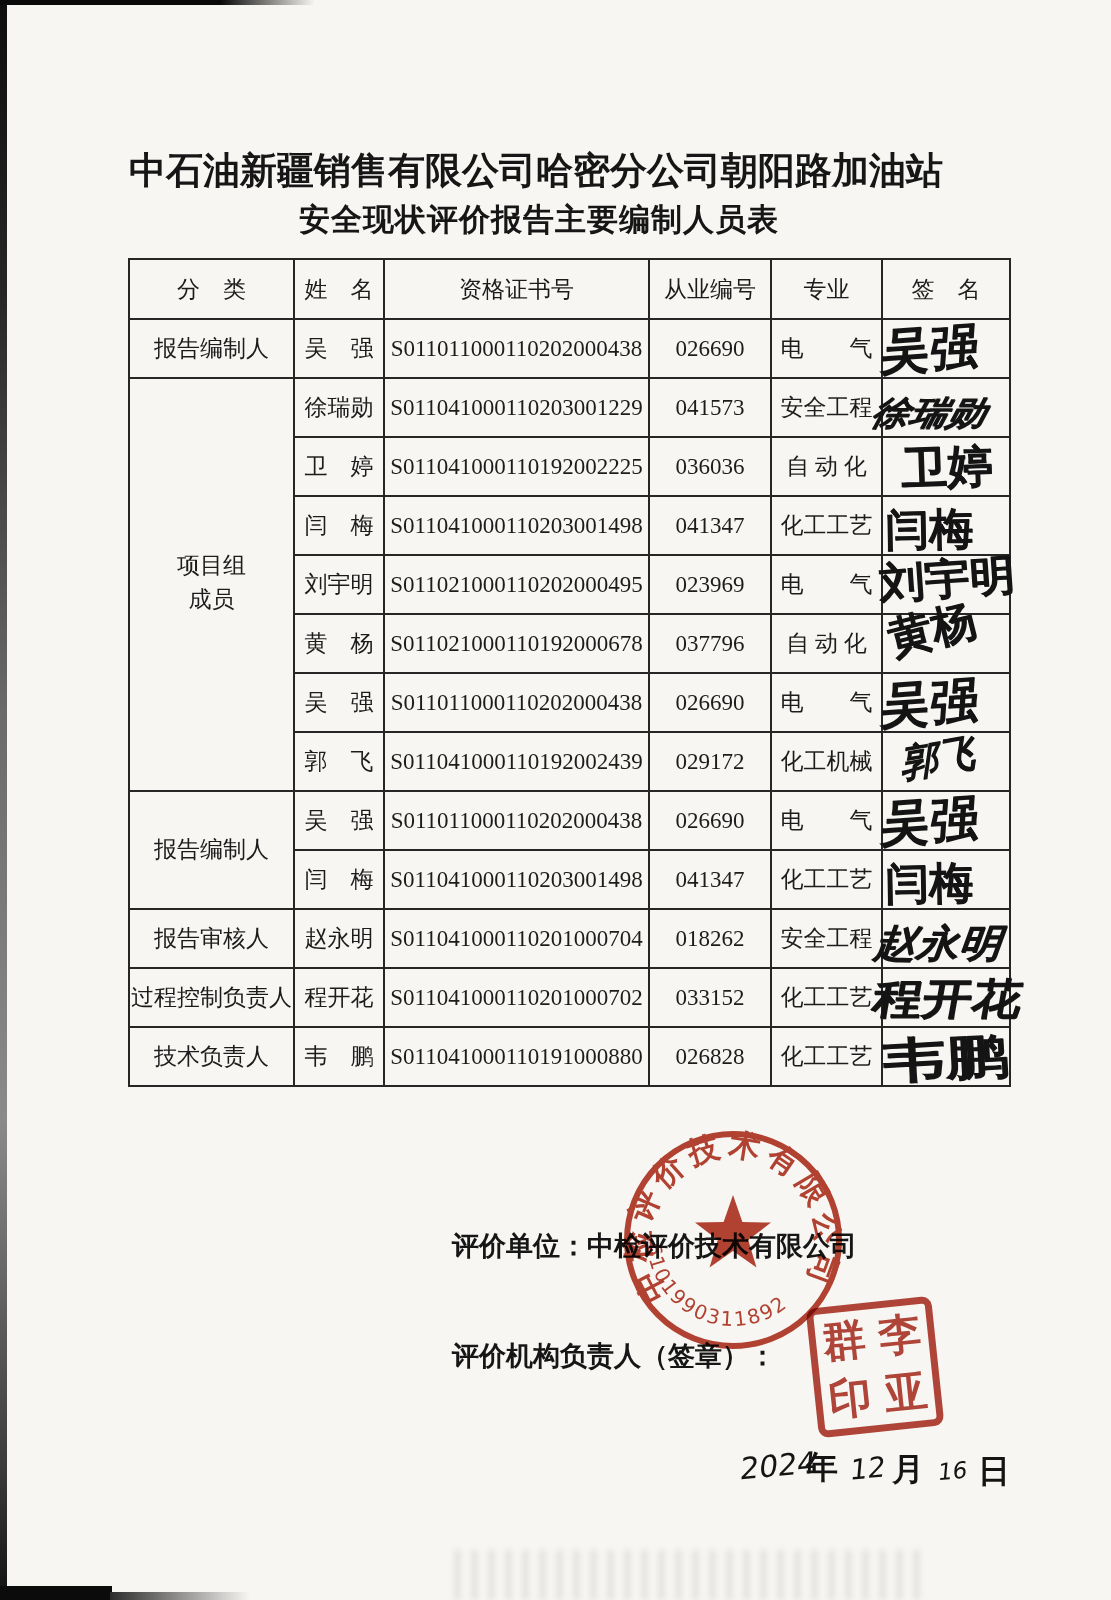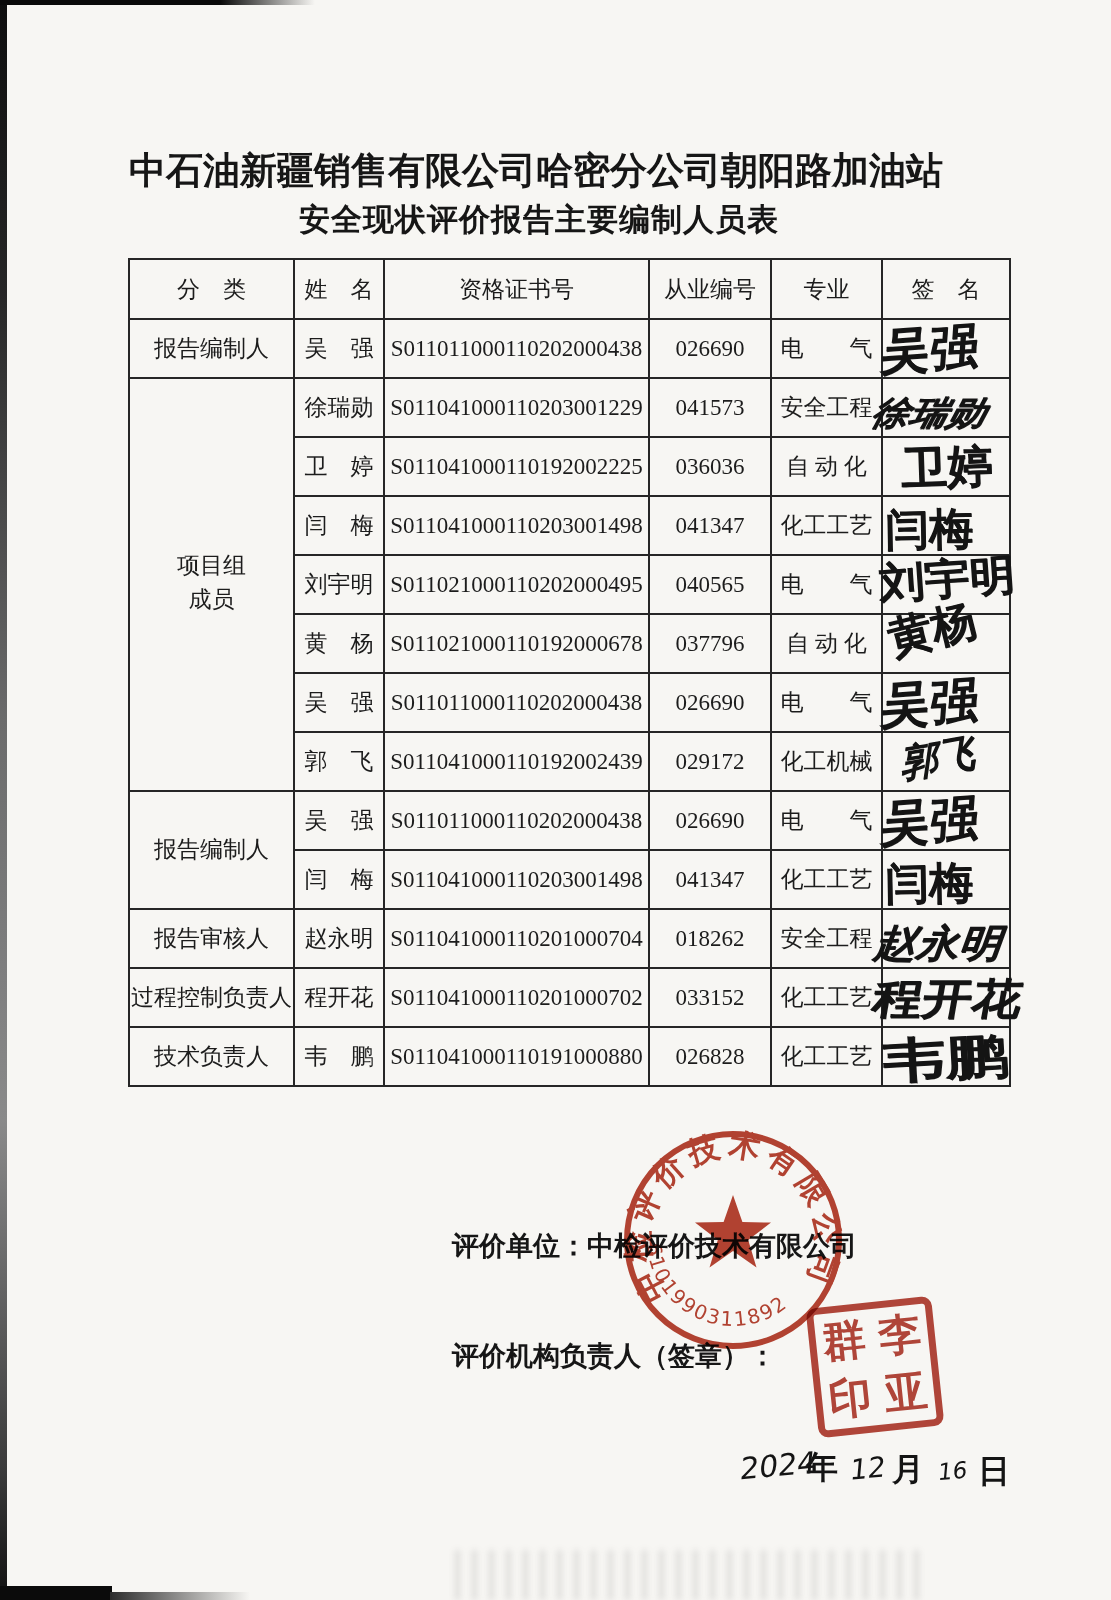--- a/index.html
+++ b/index.html
@@ -147,21 +147,21 @@
         <td class="num">041347</td>
         <td>化工工艺</td>
         <td class="sigcell">
             <span class="sig s4">闫梅</span>
           </td>
       </tr>
 
       <tr>
         <td>刘宇明</td>
         <td class="cert">S011021000110202000495</td>
-        <td class="num">040565</td>
+        <td class="num">023969</td>
         <td>电　　气</td>
         <td class="sigcell">
             <span class="sig s5">刘宇明</span>
           </td>
       </tr>
 
       <tr>
         <td>黄　杨</td>
         <td class="cert">S011021000110192000678</td>
         <td class="num">037796</td>

